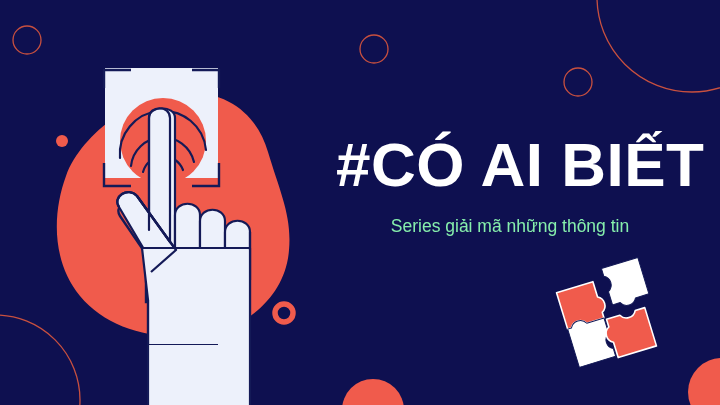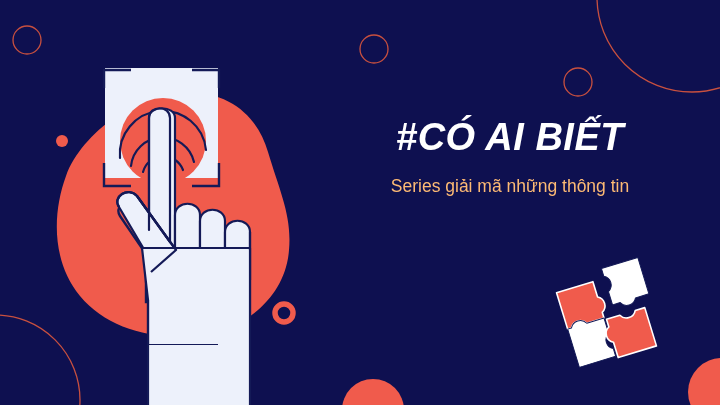--- a/index.html
+++ b/index.html
@@ -27,35 +27,34 @@
     position: absolute;
     left: 320px;
     top: 118px;
     width: 380px;
     text-align: center;
     z-index: 5;
   }
   #title {
     font-family: "Liberation Sans", sans-serif;
     font-weight: bold;
-    font-size: 38px;
+    font-size: 62px;
     line-height: 1.0;
     letter-spacing: 0.5px;
     color: #FFFFFF;
-    margin: 0;
+    margin: 16px;
     white-space: nowrap;
-    font-style: italic;
   }
   #subtitle {
     margin: 18px 0 0 0;
     font-family: "Liberation Sans", sans-serif;
     font-weight: normal;
     font-size: 17.5px;
     line-height: 1.45;
-    color: #fdba74;
+    color: #86efac;
   }
   #subtitle .sub-line {
     display: block;
   }
 </style>
 </head>
 <body>
 
 <div id="stage">
 

